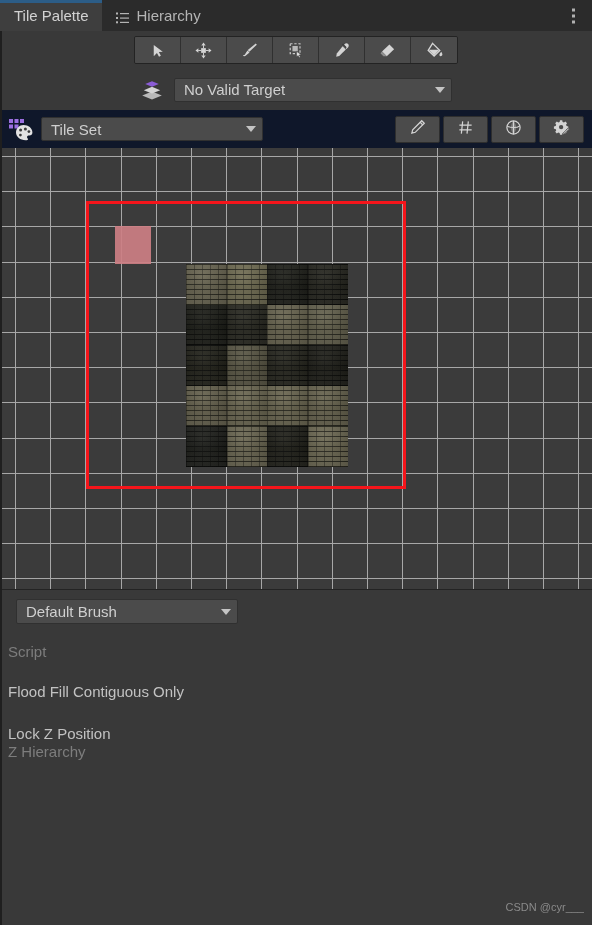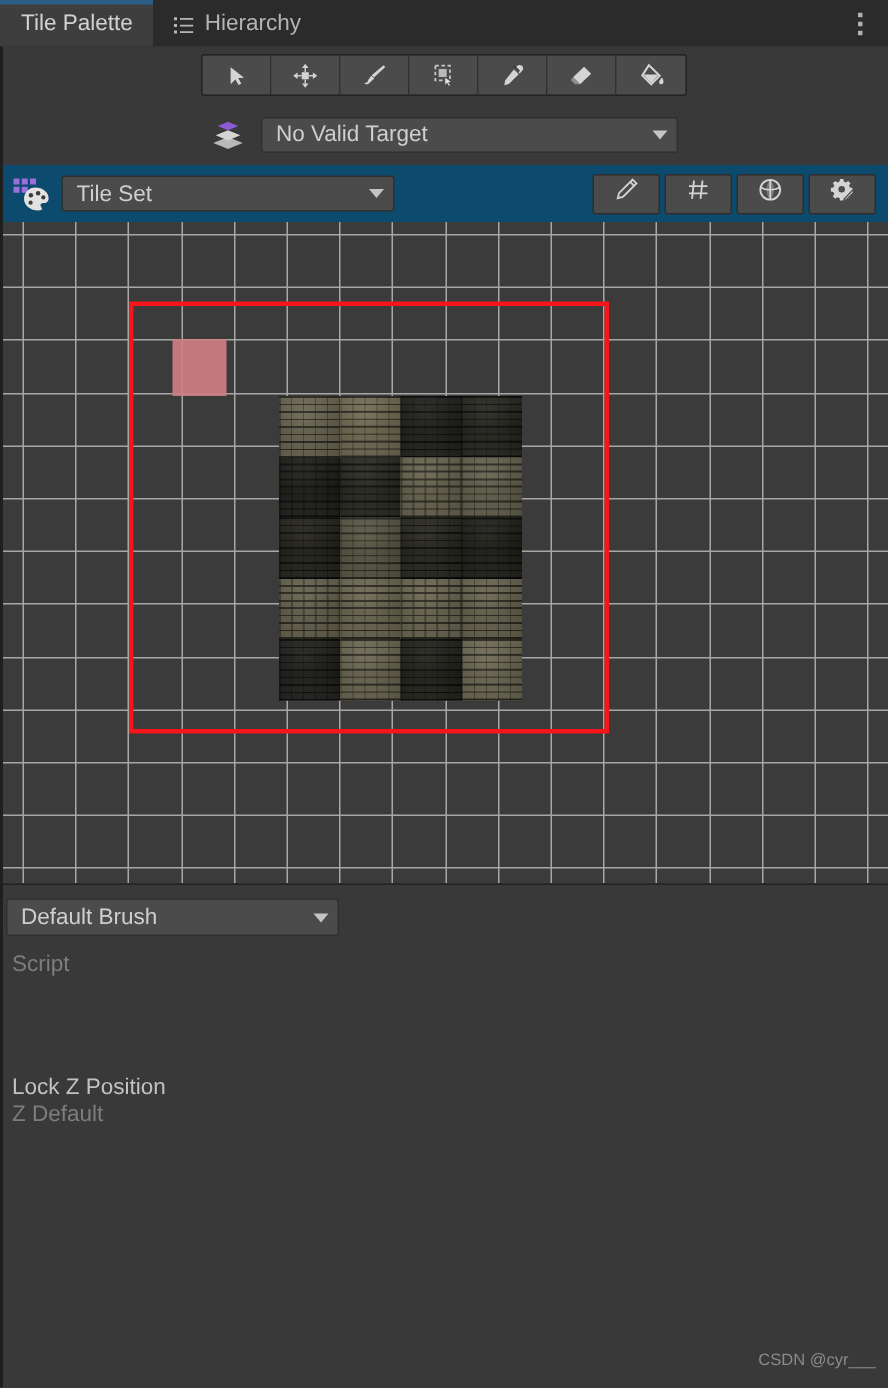--- a/index.html
+++ b/index.html
@@ -62,21 +62,21 @@
   .dd .caret {
     margin-left: auto; width: 0; height: 0;
     border-left: 5px solid transparent; border-right: 5px solid transparent;
     border-top: 6px solid #c4c4c4;
   }
   #target-dd { width: 278px; }
 
   
   .paletterow {
     position: absolute; left: 0; top: 110px; width: 592px; height: 38px;
-    background: #0c4a6e; display: flex; align-items: center; padding: 0 8px;
+    background: #0f172a; display: flex; align-items: center; padding: 0 8px;
   }
   .palette-icon { width: 26px; height: 24px; display: block; margin-right: 7px; }
   #palette-dd { width: 222px; }
   .rightbtns { margin-left: auto; display: flex; gap: 3px; }
   .sqbtn {
     width: 45px; height: 27px; background: #4b4b4b; border: 1px solid #2e2e2e;
     border-radius: 2px; display: flex; align-items: center; justify-content: center;
   }
 
   
@@ -97,22 +97,22 @@
   }
   .redbox {
     position: absolute; border: 3px solid #f5151b; box-sizing: border-box;
   }
 
   
   .brushpanel {
     position: absolute; left: 0; top: 589px; width: 592px; height: 336px;
     background: #393939; border-top: 1px solid #232323;
   }
-  #brush-dd { position: absolute; left: 4px; top: 9px; width: 222px; height: 25px; gap: 20px; }
-  .row { position: absolute; left: 0; width: 592px; height: 26px; display: flex; align-items: flex-start; }
+  #brush-dd { position: absolute; left: 16px; top: 9px; width: 222px; height: 25px; gap: 20px; }
+  .row { position: absolute; left: 0; width: 592px; height: 26px; display: flex; align-items: flex-end; }
   .lbl { font-size: 15px; color: #c2c2c2; padding-left: 8px; }
   .lbl.dim { color: #7d7d7d; }
   .watermark {
     position: absolute; right: 8px; bottom: 12px; font-size: 11px; color: #8a8a8a;
   }
   .edgeL { position: absolute; left: 0; top: 31px; width: 2px; bottom: 0; background: #1f1f1f; }
 </style>
 </head>
 <body>
 
@@ -389,26 +389,29 @@
   <div class="brushpanel">
     <div class="dd" id="brush-dd">
       <span>Default Brush</span>
       <span class="caret"></span>
     </div>
 
     <div class="row" style="top:44px">
       <span class="lbl dim">Script</span>
     </div>
 
+    <div class="row" style="top:84px">
+      <span class="lbl">Flood Fill Contiguous Only</span>
+    </div>
 
     <div class="row" style="top:126px">
       <span class="lbl">Lock Z Position</span>
     </div>
 
     <div class="row" style="top:144px">
-      <span class="lbl dim">Z Default</span>
+      <span class="lbl dim">Z Hierarchy</span>
     </div>
 
     <div class="watermark">CSDN @cyr___</div>
   </div>
 
   <div class="edgeL"></div>
 </div>
 
 </body></html>

